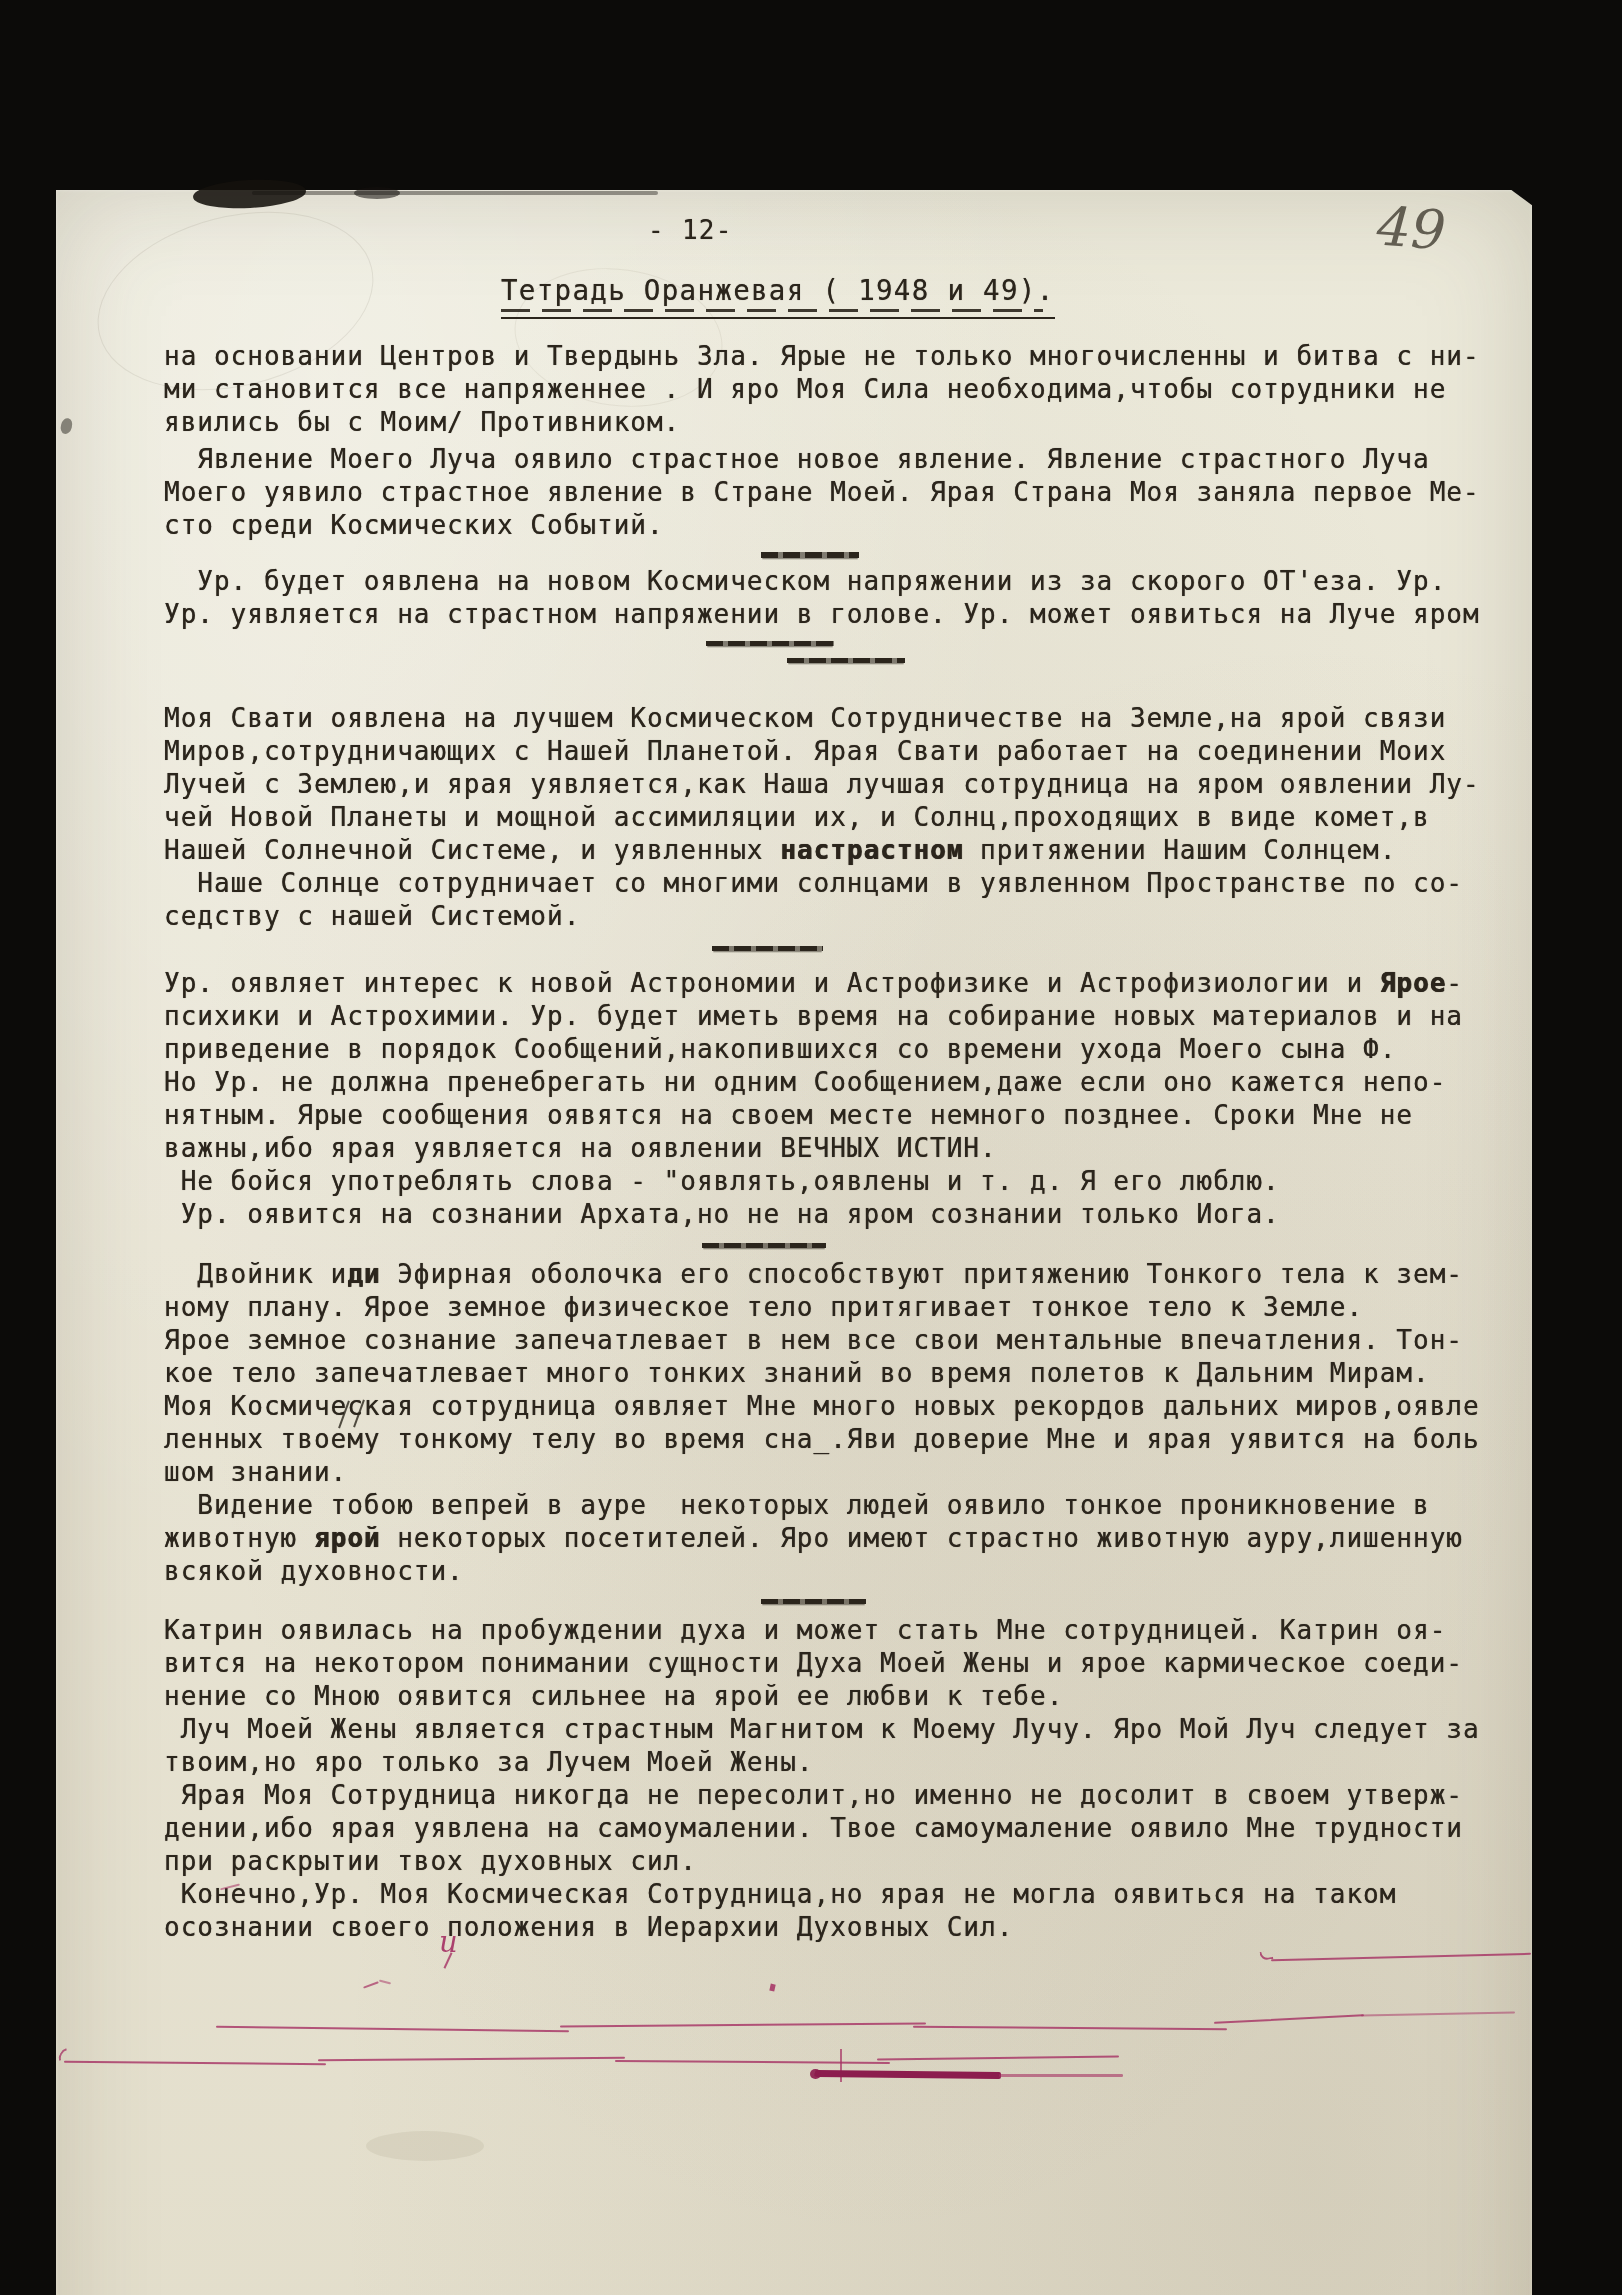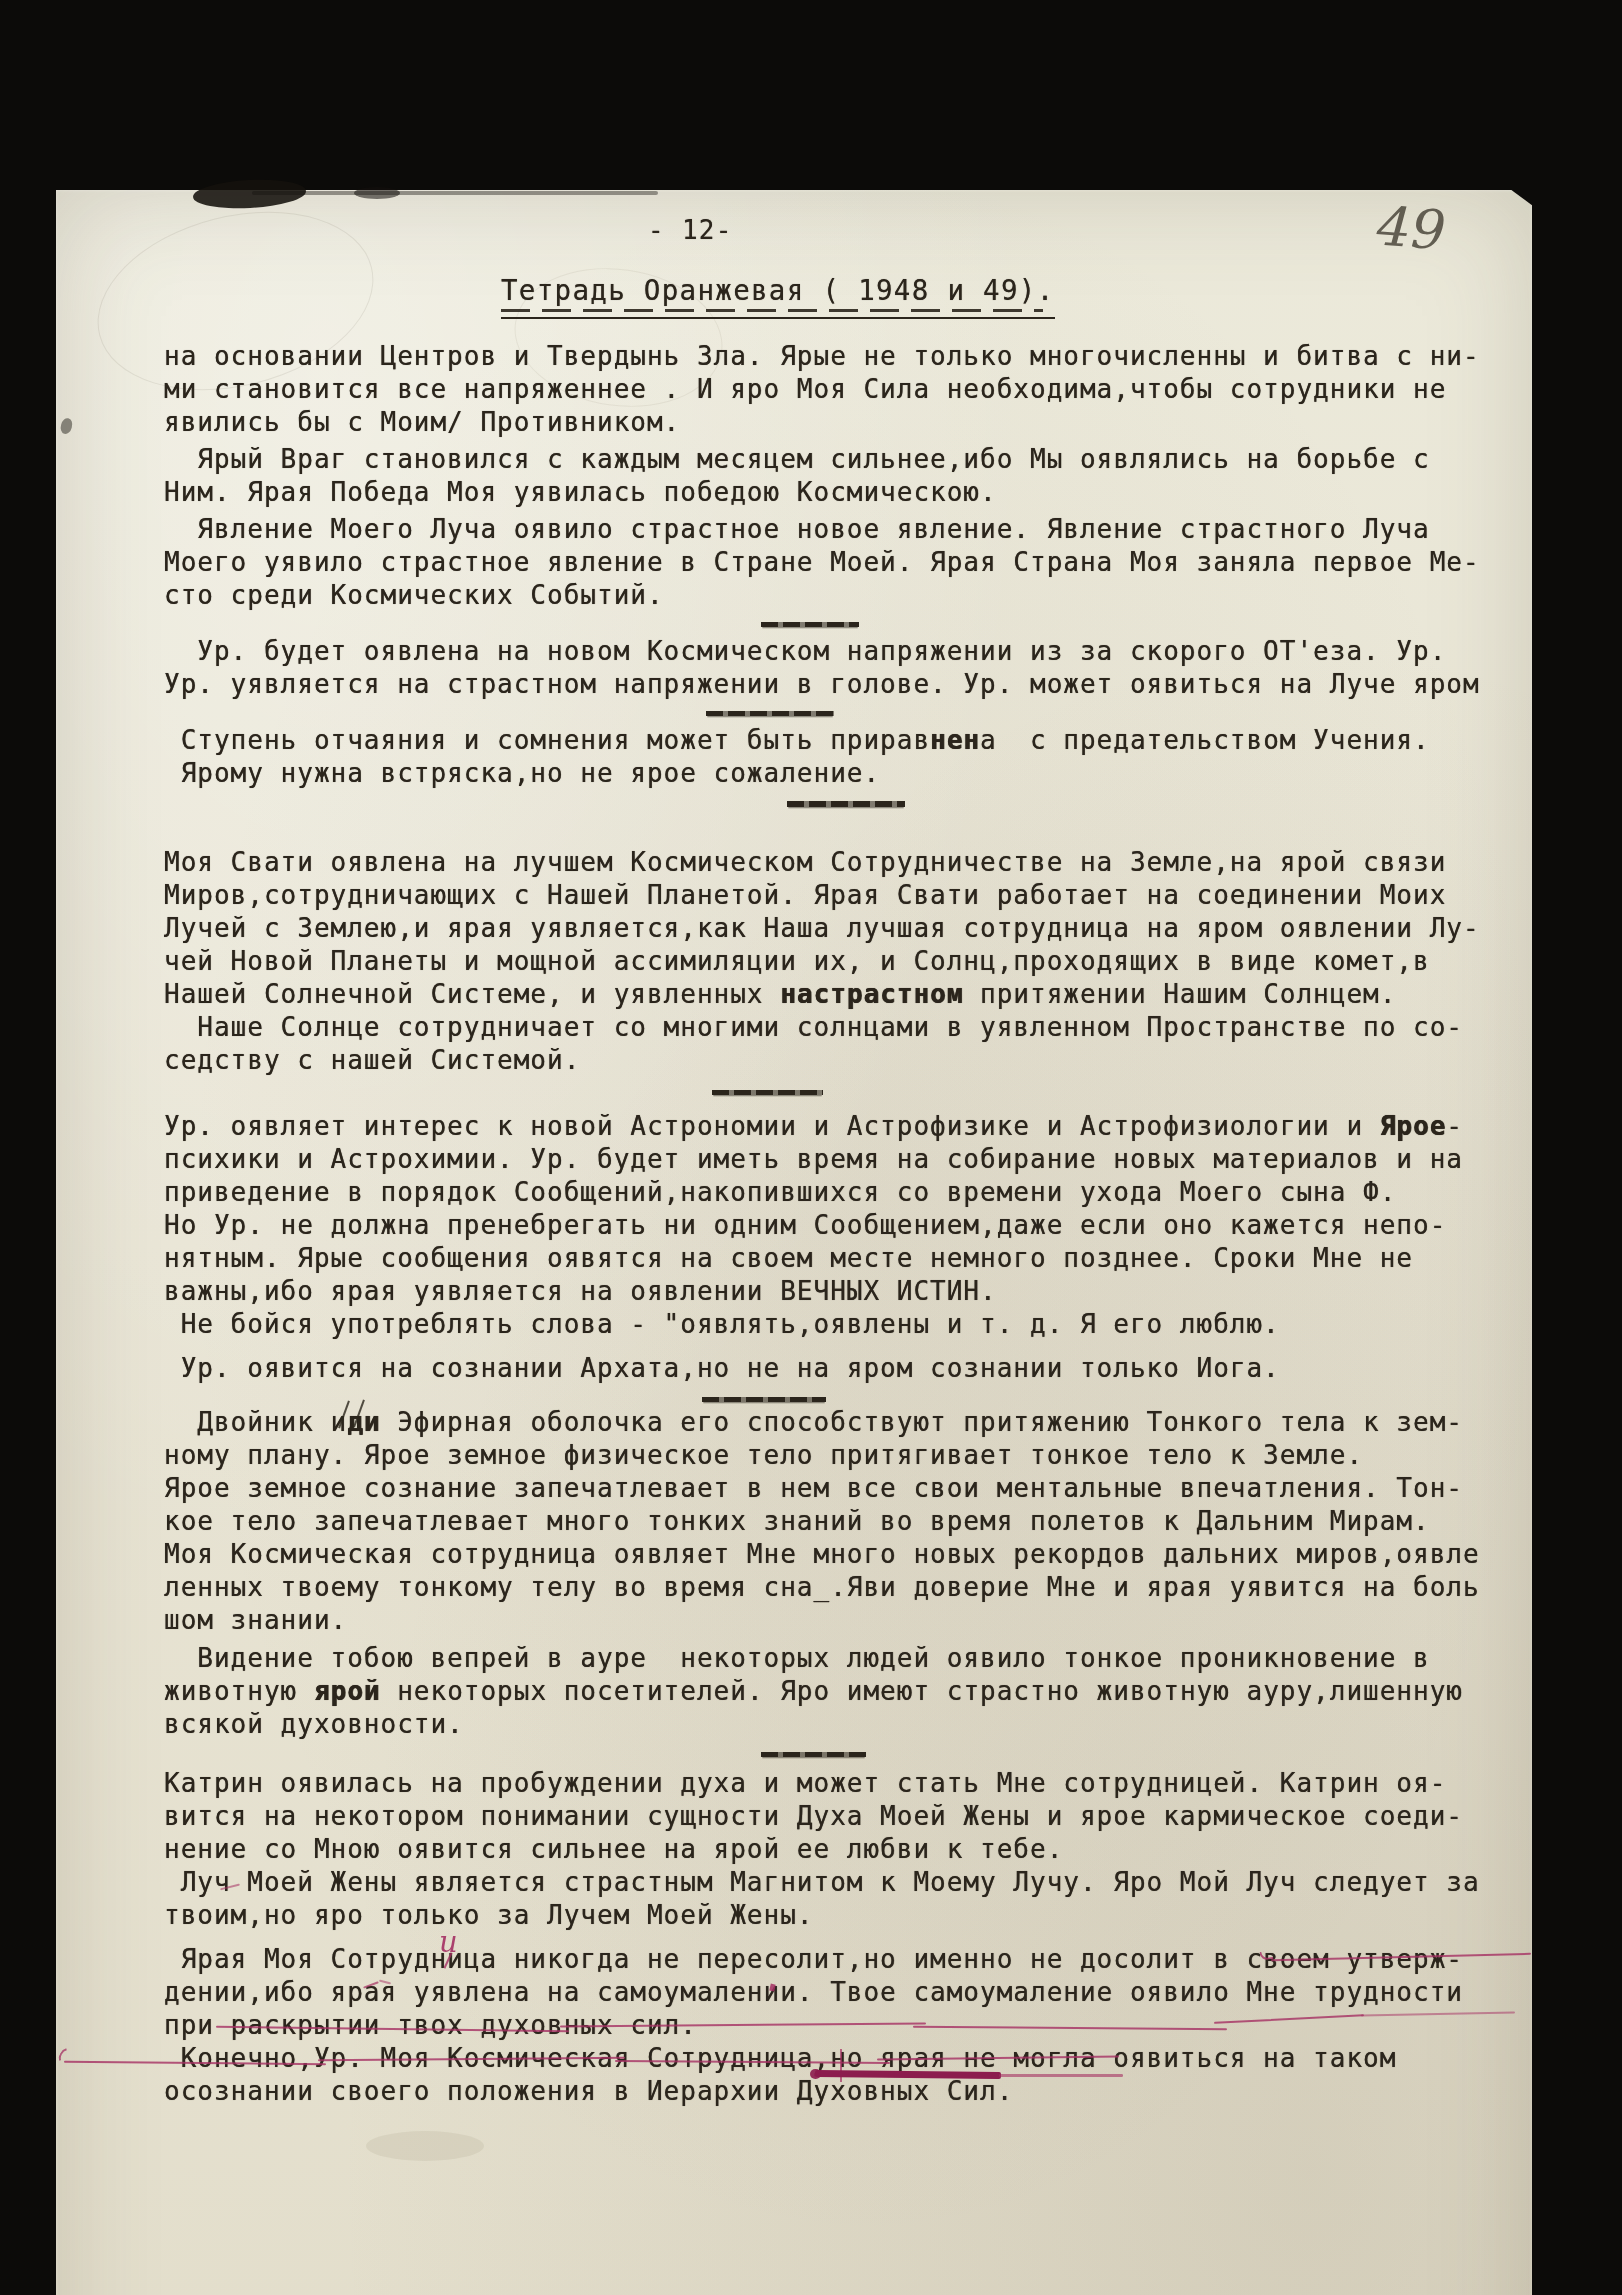--- a/index.html
+++ b/index.html
@@ -109,31 +109,27 @@
   <div class="smudge s4"></div>
 
   <div class="page-number">- 12-</div>
   <div class="hw-number">49</div>
   <div class="doc-title">Тетрадь Оранжевая ( 1948 и 49).</div>
 
   <div class="doc-body">
       <div class="para">на основании Центров и Твердынь Зла. Ярые не только многочисленны и битва с ни-
 ми становится все напряженнее . И яро Моя Сила необходима,чтобы сотрудники не
 явились бы с Моим/ Противником.</div>
-      <div class="para">  Ярый Враг становился с каждым месяцем сильнее,ибо Мы оявлялись на борьбе с
-Ним. Ярая Победа Моя уявилась победою Космическою.</div>
       <div class="para">  Явление Моего Луча оявило страстное новое явление. Явление страстного Луча
 Моего уявило страстное явление в Стране Моей. Ярая Страна Моя заняла первое Ме-
 сто среди Космических Событий.</div>
       <div class="divider d1"></div>
       <div class="para">  Ур. будет оявлена на новом Космическом напряжении из за скорого ОТ'еза. Ур.
 Ур. уявляется на страстном напряжении в голове. Ур. может оявиться на Луче яром</div>
       <div class="divider d2"></div>
-      <div class="para"> Ступень отчаяния и сомнения может быть прирав<b>нен</b>а  с предательством Учения.
- Ярому нужна встряска,но не ярое сожаление.</div>
       <div class="divider d3"></div>
       <div class="para">Моя Свати оявлена на лучшем Космическом Сотрудничестве на Земле,на ярой связи
 Миров,сотрудничающих с Нашей Планетой. Ярая Свати работает на соединении Моих
 Лучей с Землею,и ярая уявляется,как Наша лучшая сотрудница на яром оявлении Лу-
 чей Новой Планеты и мощной ассимиляции их, и Солнц,проходящих в виде комет,в
 Нашей Солнечной Системе, и уявленных <b>настрастном</b> притяжении Нашим Солнцем.
   Наше Солнце сотрудничает со многими солнцами в уявленном Пространстве по со-
 седству с нашей Системой.</div>
       <div class="divider d4"></div>
       <div class="para">Ур. оявляет интерес к новой Астрономии и Астрофизике и Астрофизиологии и <b>Ярое</b>-

